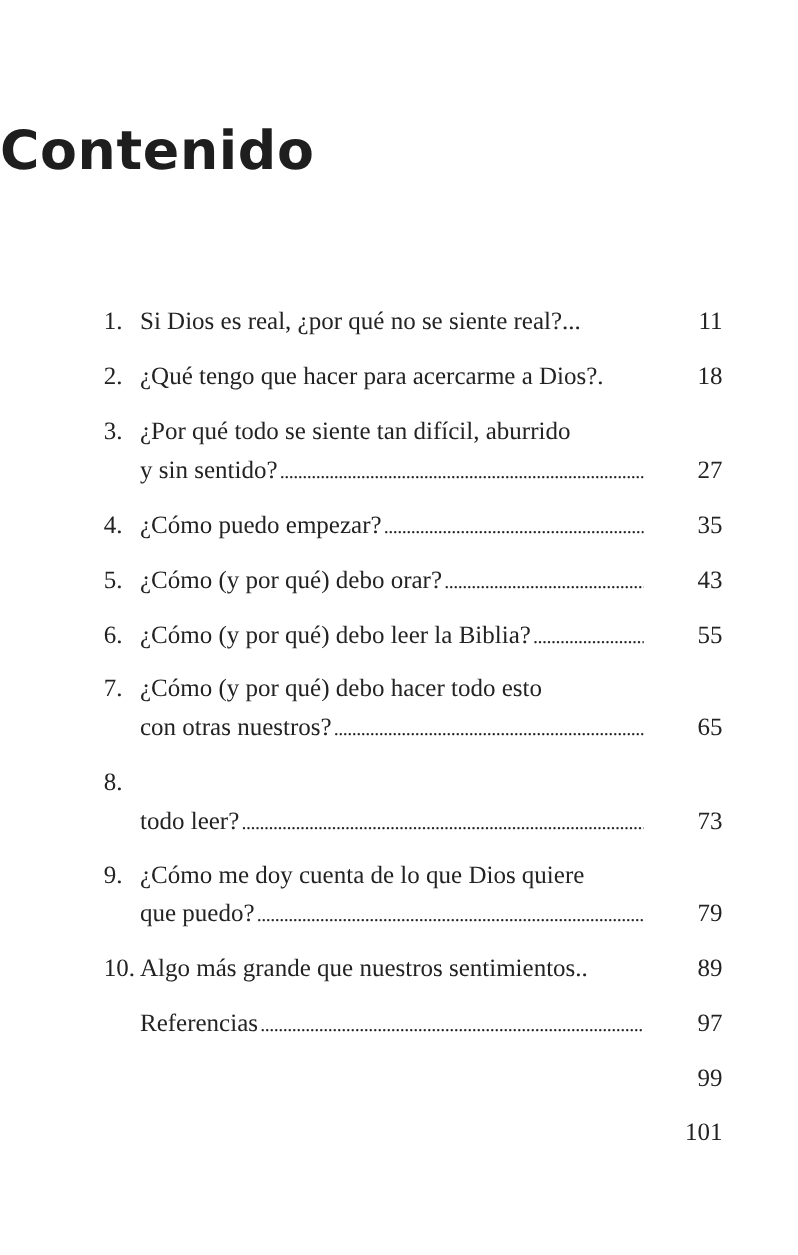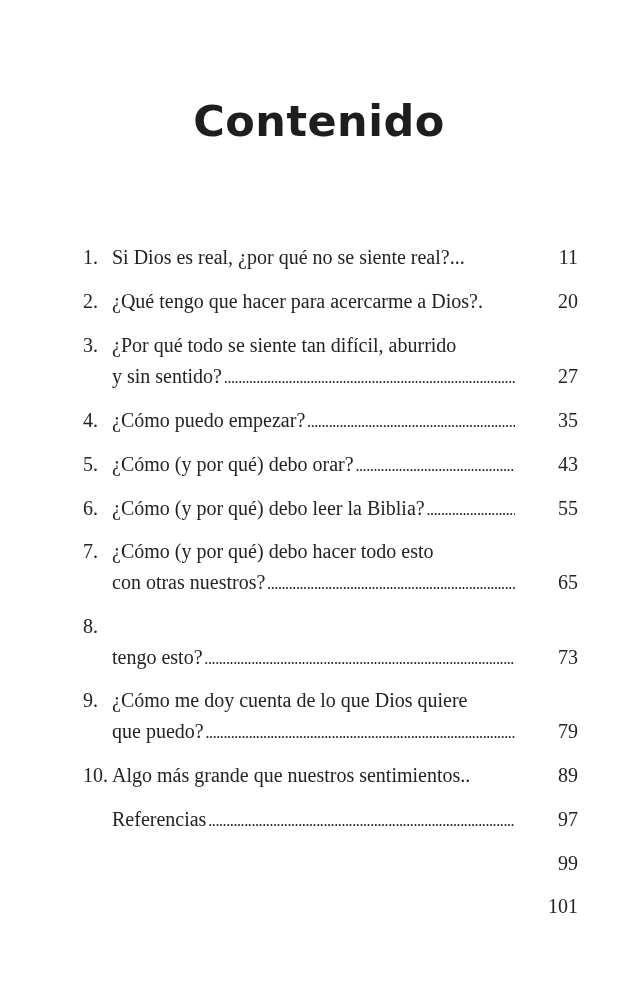--- a/index.html
+++ b/index.html
@@ -12,21 +12,21 @@
       height: 1004px;
       position: relative;
       overflow: hidden;
       color: #222222;
     }
     .page-title {
       position: absolute;
       left: 0;
       width: 638px;
       top: 96px;
-      text-align: center;
+      text-align: left;
       font-family: "DejaVu Sans", sans-serif;
       font-size: 43px;
       font-weight: bold;
       letter-spacing: 0.5px;
       color: #1e1e1e;
       line-height: 50px;
     }
     .toc {
       position: absolute;
       left: 0;
@@ -78,21 +78,21 @@
 
   <div class="toc-line" style="top:243px">
     <span class="toc-num">1.</span>
     <span class="toc-text">Si Dios es real, ¿por qué no se siente real?...</span>
     <span class="toc-page">11</span>
   </div>
 
   <div class="toc-line" style="top:287px">
     <span class="toc-num">2.</span>
     <span class="toc-text">¿Qué tengo que hacer para acercarme a Dios?.</span>
-    <span class="toc-page">20</span>
+    <span class="toc-page">18</span>
   </div>
 
   <div class="toc-line" style="top:331px">
     <span class="toc-num">3.</span>
     <span class="toc-text">¿Por qué todo se siente tan difícil, aburrido</span>
   </div>
   <div class="toc-line" style="top:362px">
     <span class="toc-text leader">y sin sentido?</span>
     <span class="toc-page">27</span>
   </div>
@@ -121,21 +121,21 @@
   </div>
   <div class="toc-line" style="top:568px">
     <span class="toc-text leader">con otras nuestros?</span>
     <span class="toc-page">65</span>
   </div>
 
   <div class="toc-line" style="top:612px">
     <span class="toc-num">8.</span>
   </div>
   <div class="toc-line" style="top:643px">
-    <span class="toc-text leader">tengo esto?</span>
+    <span class="toc-text leader">todo leer?</span>
     <span class="toc-page">73</span>
   </div>
 
   <div class="toc-line" style="top:686px">
     <span class="toc-num">9.</span>
     <span class="toc-text">¿Cómo me doy cuenta de lo que Dios quiere</span>
   </div>
   <div class="toc-line" style="top:717px">
     <span class="toc-text leader">que puedo?</span>
     <span class="toc-page">79</span>

